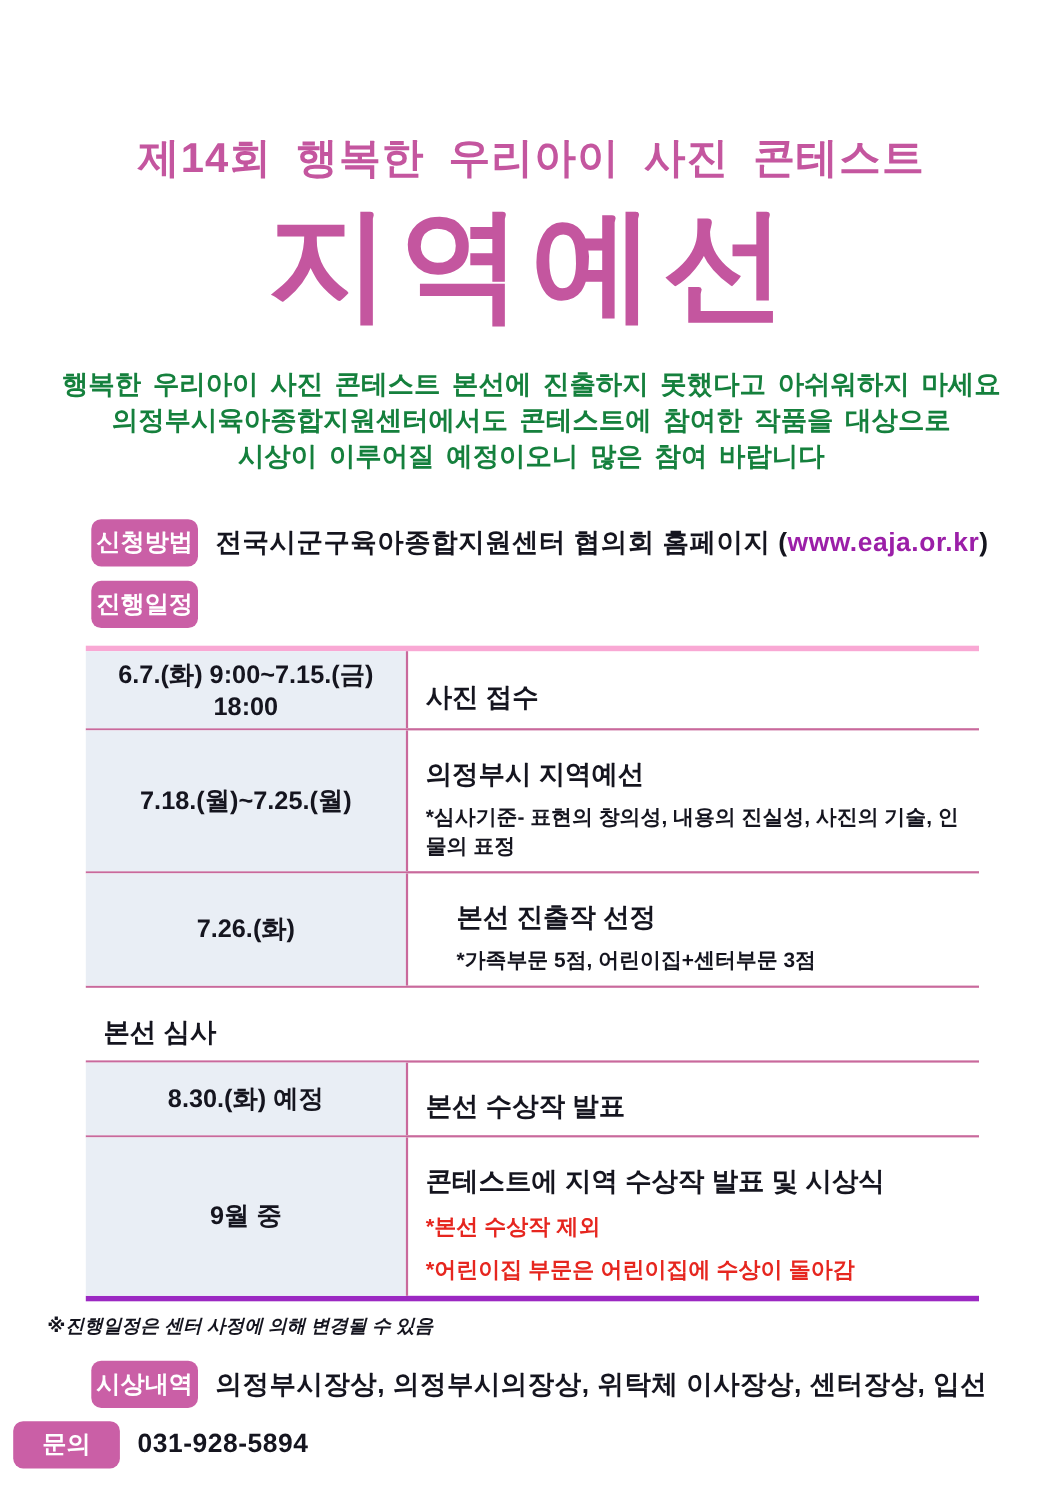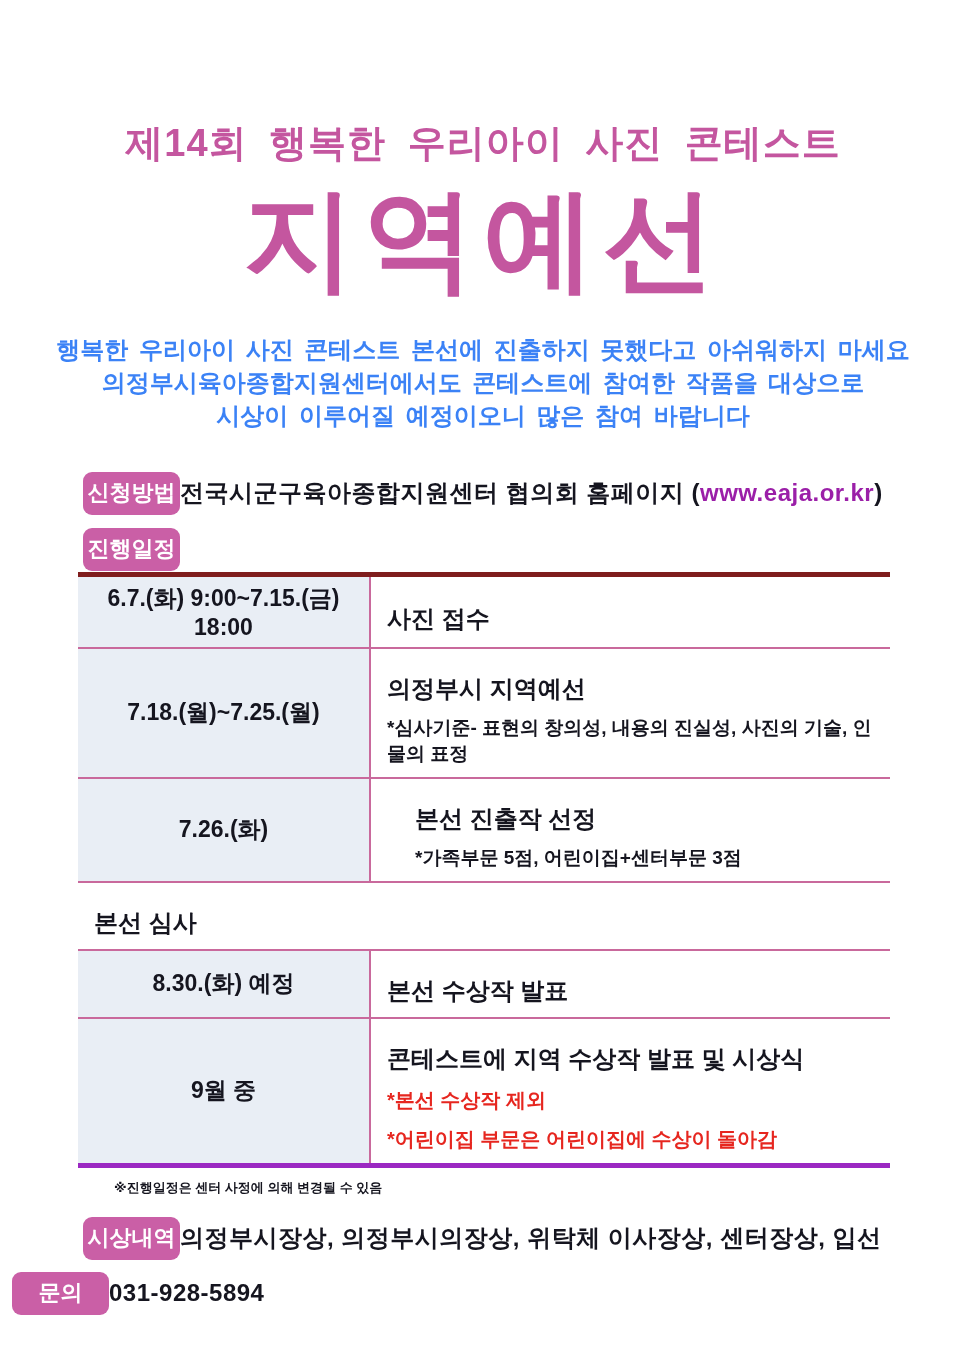--- a/index.html
+++ b/index.html
@@ -34,31 +34,32 @@
     line-height: 1.05;
     font-weight: bold;
     color: #c4569f;
     letter-spacing: 8px;
   }
 
   
   .intro {
     margin-top: 34px;
     text-align: center;
-    color: #3b82f6;
+    color: #15803d;
     font-size: 24px;
     font-weight: bold;
     line-height: 33px;
     word-spacing: 4px;
   }
 
   
   .label-row {
     display: flex;
     align-items: center;
+    gap: 16px;
     margin-left: 83px;
   }
   .apply-row   { margin-top: 40px; }
   .sched-badge-row { margin-top: 13px; }
   .awards-row  { margin-top: 20px; }
   .contact-row { margin-top: 12px; margin-left: 12px; }
 
   .badge {
     display: inline-block;
     width: 97px;
@@ -79,22 +80,22 @@
   }
   .url {
     color: #9b1fa8;
     text-decoration: none;
     cursor: pointer;
   }
 
   
   .sched-table {
     width: 812px;
-    margin: 1px 0 0 78px;
-    border-top: 5px solid #7f1d1d;
+    margin: 16px 0 0 78px;
+    border-top: 5px solid #f9a8d4;
     border-bottom: 5px solid #9b28c2;
   }
   .sched-row {
     display: grid;
     grid-template-columns: 293px 1fr;
     border-bottom: 2px solid #c9699c;
   }
   .sched-row:last-child { border-bottom: none; }
   .cell-date {
     background: #e9eef5;
@@ -131,24 +132,25 @@
     color: #e6261f;
   }
   .r1 { min-height: 58px; }
   .r2 { min-height: 86px; }
   .r3 { min-height: 80px; gap: 28px; }
   .r4 { min-height: 50px; }
   .r5 { min-height: 54px; }
   .r6 { min-height: 134px; }
 
   .footnote {
-    margin: 11px 0 0 114px;
-    font-size: 13px;
-    font-weight: bold;
-    color: #15151f;
+    margin: 11px 0 0 43px;
+    font-size: 17px;
+    font-weight: bold;
+    color: #15151f;
+    font-style: italic;
   }
 
   
   .footer {
     margin-top: 66px;
     display: flex;
     align-items: center;
     justify-content: center;
     gap: 10px;
   }

